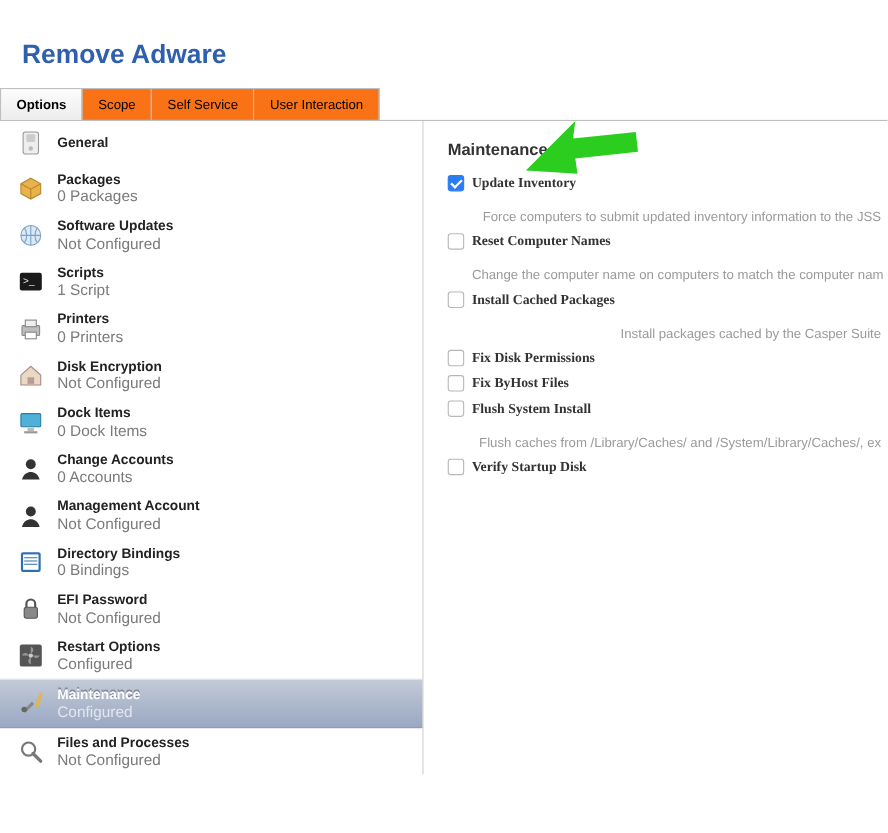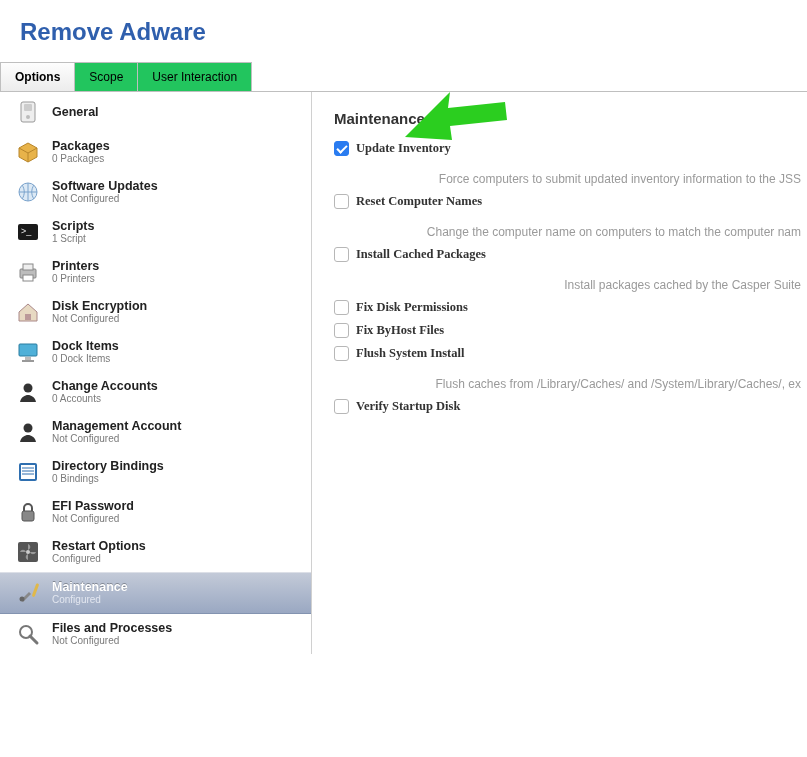--- a/index.html
+++ b/index.html
@@ -1,42 +1,42 @@
 <!DOCTYPE html>
 <html><head>
 <meta charset="utf-8">
 <style>
 * { box-sizing: border-box; margin: 0; padding: 0; font-family: "Lucida Grande", "Helvetica Neue", Arial, sans-serif; }
 body { background: #fff; width: 807px; height: 757px; overflow: hidden; position: relative; }
 
-.page-title { color: #2f5fad; font-size: 24px; font-weight: bold; padding: 18px 20px 16px 20px; }
+.page-title { color: #2f5fad; font-size: 24px; font-weight: bold; padding: 36px 20px 16px 20px; }
 
 .tab-bar { display: flex; }
 .tab {
   border: 1px solid #bfbfbf; border-bottom: none;
-  padding: 7px 14px; font-size: 12px; background: #22c55e; cursor: pointer;
+  padding: 7px 14px; font-size: 12px; background: #f97316; cursor: pointer;
   margin-right: -1px;
 }
 .tab.active {
   font-weight: bold; background: linear-gradient(#fdfdfd,#ececec);
   position: relative; z-index: 2;
 }
 .content-line { border-top: 1px solid #bfbfbf; margin-top: 0; }
 
 .main { display: flex; }
-.sidebar { width: 312px; border-right: 1px solid #d0d0d0; }
+.sidebar { width: 385px; border-right: 1px solid #d0d0d0; }
 .sidebar-item {
   display: flex; align-items: center; gap: 10px;
   padding: 6px 10px 6px 14px; cursor: pointer;
   border-bottom: 0;
 }
 .sidebar-item .icon { width: 28px; height: 28px; display: flex; align-items:center; justify-content:center; flex-shrink:0; }
 .sidebar-item .texts { line-height: 1.15; }
 .sidebar-item .label { font-size: 12.5px; font-weight: bold; color: #222; }
-.sidebar-item .sub { font-size: 10px; color: #7a7a7a; }
+.sidebar-item .sub { font-size: 14px; color: #7a7a7a; }
 .sidebar-item.selected {
   background: linear-gradient(#c3cad8,#9aa8c2);
   border-top: 1px solid #dcdfe7; border-bottom: 1px solid #8393b0;
 }
 .sidebar-item.selected .label { color: #fff; text-shadow: 0 -1px 0 rgba(0,0,0,.3); }
 .sidebar-item.selected .sub { color: #e3e7f0; }
 
 .right-pane { flex: 1; padding: 18px 6px 0 22px; overflow: hidden; position: relative; }
 .section-title { font-size: 15px; font-weight: bold; color: #333; margin-bottom: 14px; }
 
@@ -63,20 +63,21 @@
 svg { display: block; }
 </style>
 </head>
 <body>
 
 <div class="page-title">Remove Adware</div>
 
 <div class="tab-bar" id="tab-bar">
     <div class="tab active">Options</div>
     <div class="tab">Scope</div>
+    <div class="tab">Self Service</div>
     <div class="tab">User Interaction</div>
   </div>
 <div class="content-line"></div>
 
 <div class="main">
   <div class="sidebar" id="sidebar">
       <div class="sidebar-item">
         <span class="icon">
           <svg width="26" height="26" viewBox="0 0 26 26">
             <rect x="6" y="3" width="14" height="20" rx="2" fill="#eee" stroke="#999"></rect>

